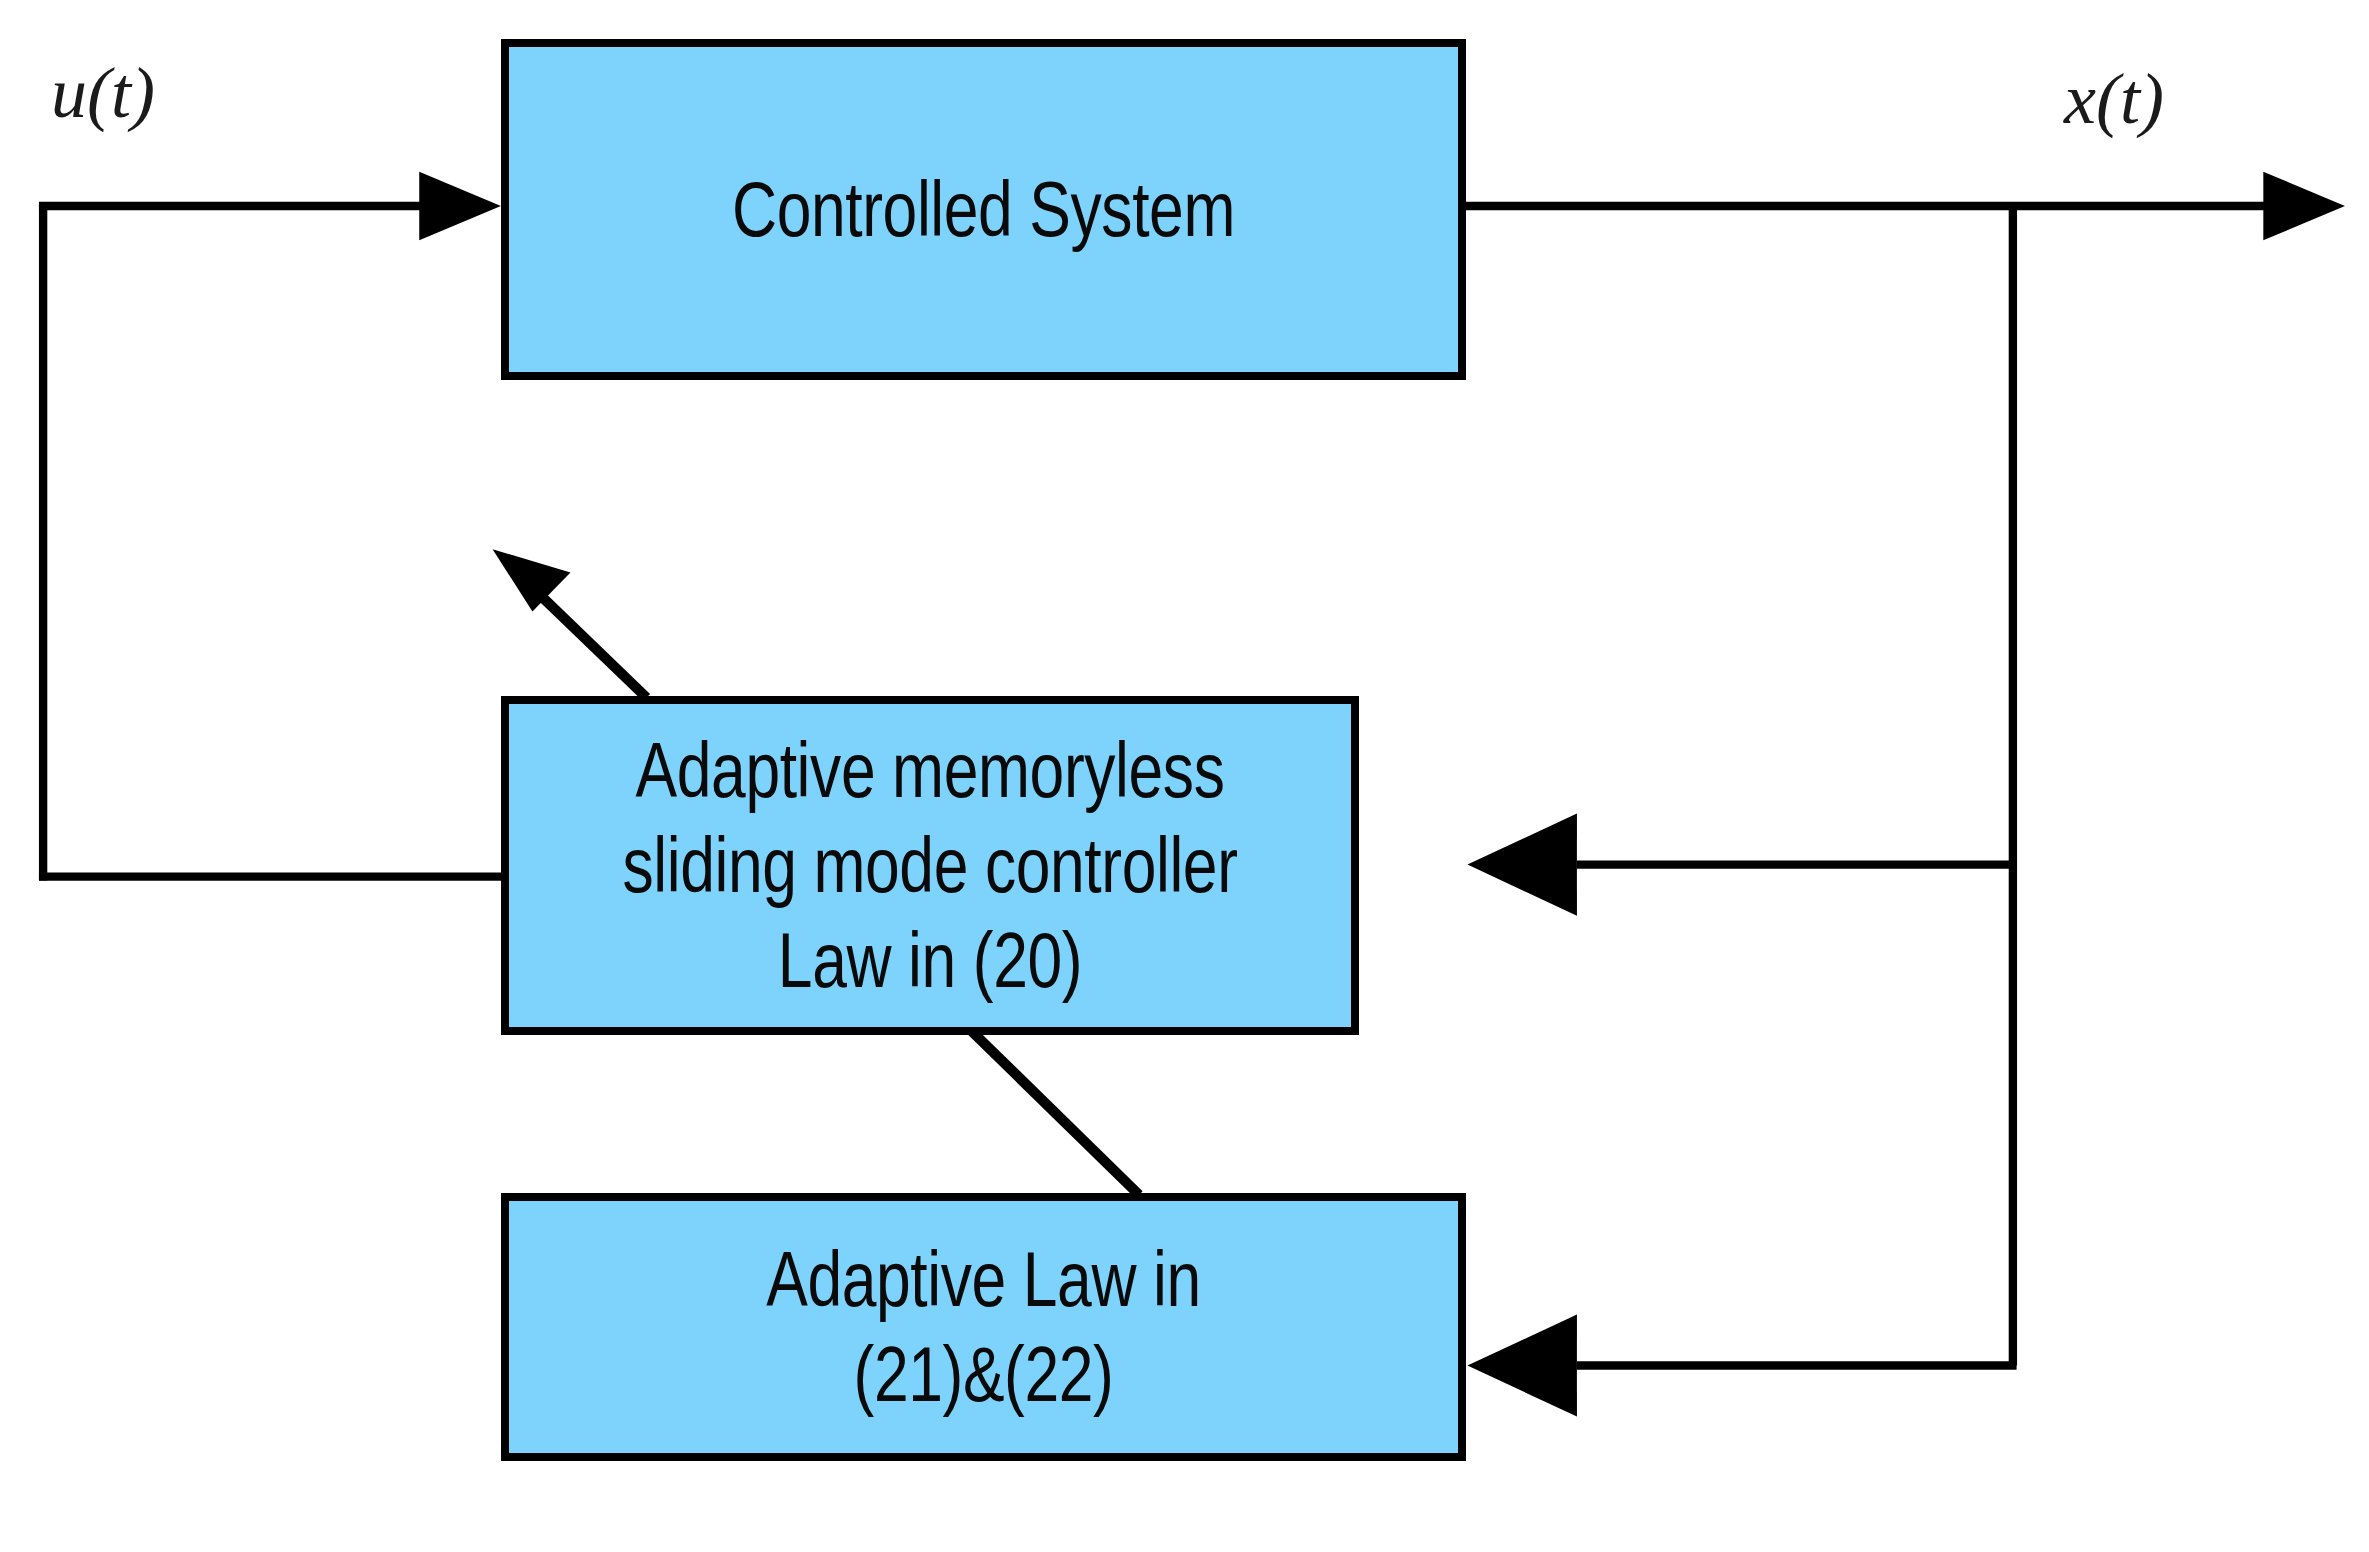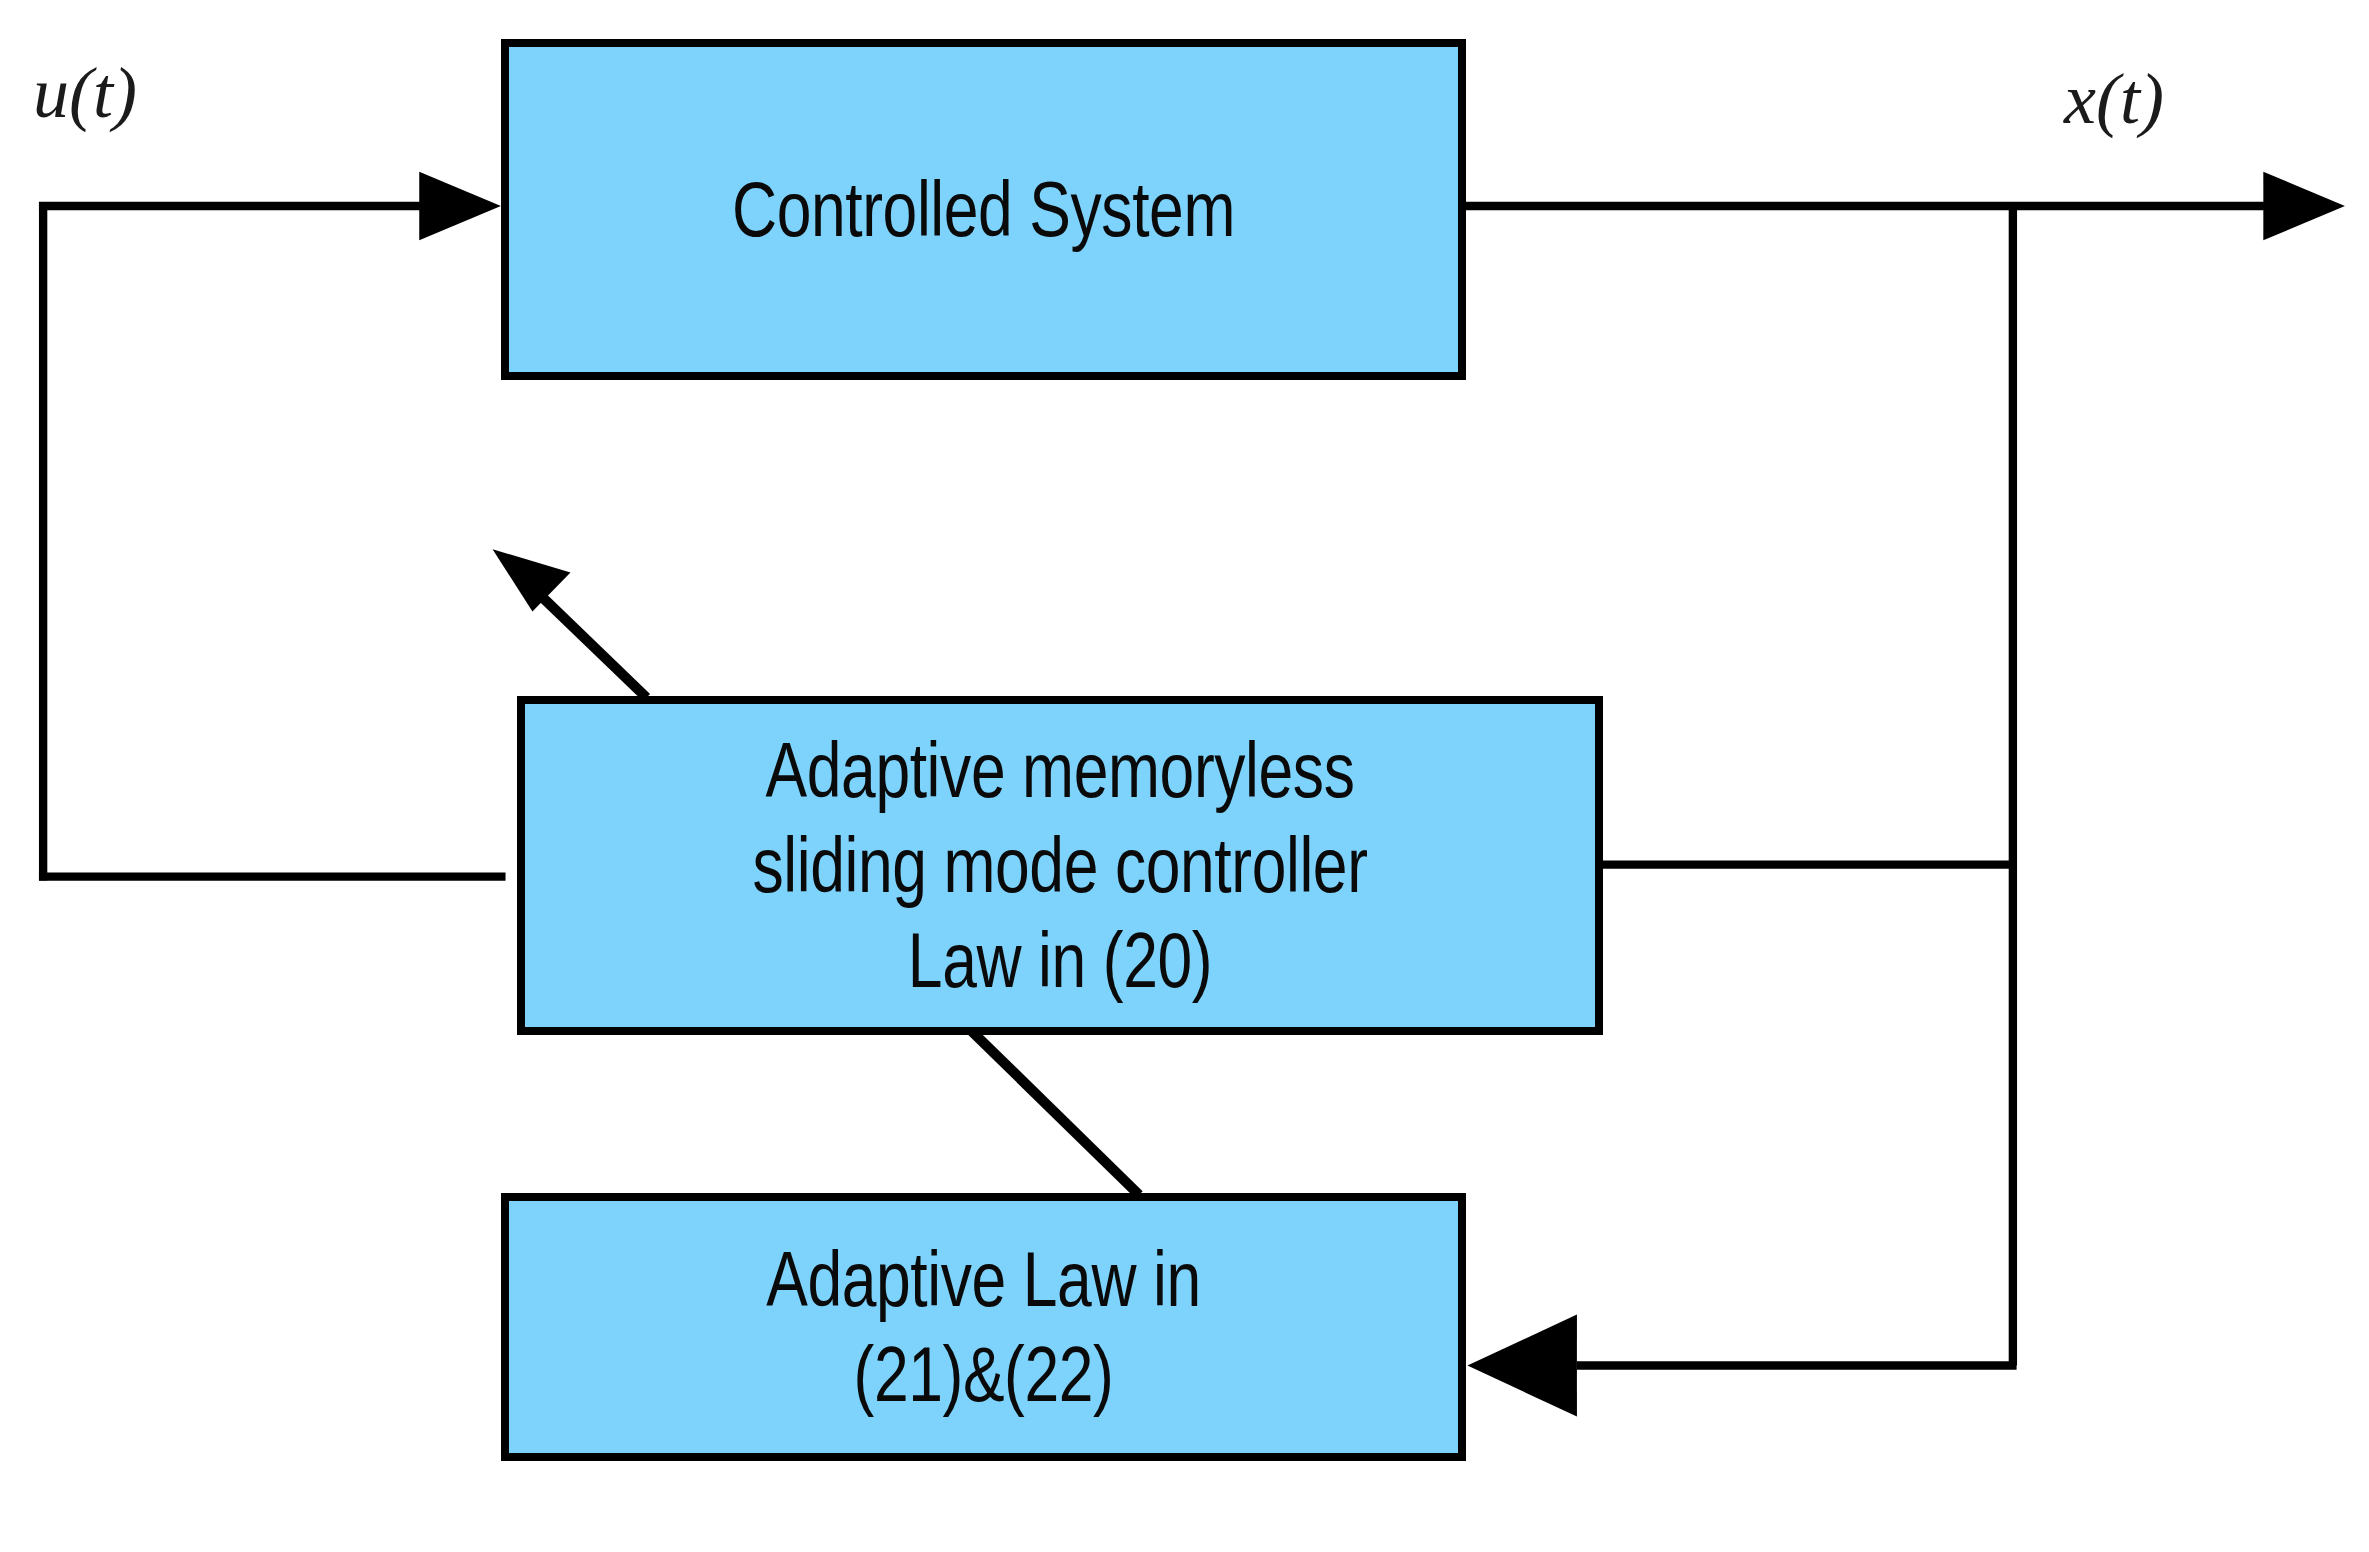--- a/index.html
+++ b/index.html
@@ -50,41 +50,40 @@
   }
   #block-controlled-system {
     left: 501px;
     top: 39px;
     width: 965px;
     height: 341px;
   }
   #block-sliding-mode-controller {
     left: 501px;
     top: 696px;
-    width: 1086px;
+    width: 858px;
     height: 339px;
-    margin-left: 16px;
   }
   #block-adaptive-law {
     left: 501px;
     top: 1193px;
     width: 965px;
     height: 268px;
   }
   .signal-label {
     position: absolute;
     font-family: "Liberation Serif", serif;
     font-style: italic;
     font-size: 72px;
     color: #1b1b1b;
     z-index: 4;
     white-space: nowrap;
   }
   #signal-label-input {
-    left: 33px;
+    left: 51px;
     top: 52px;
   }
   #signal-label-output {
     left: 2064px;
     top: 58px;
   }
 </style>
 </head>
 <body>
 

